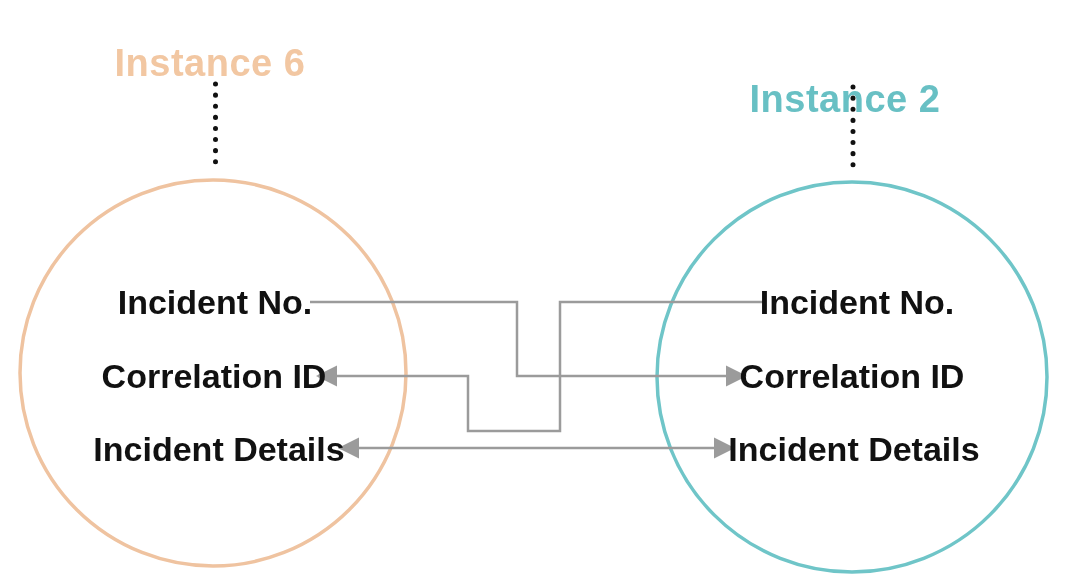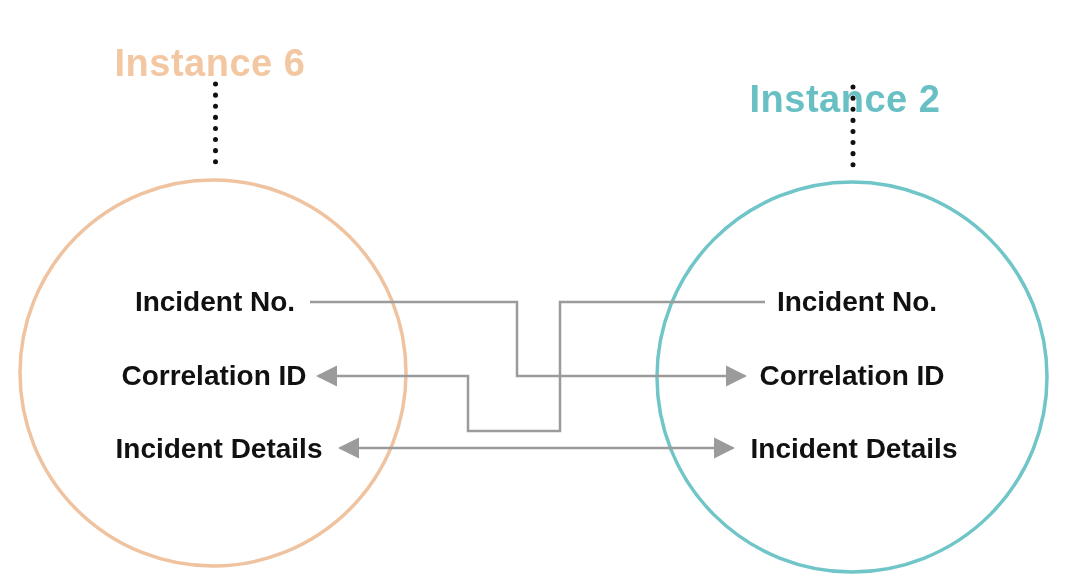--- a/index.html
+++ b/index.html
@@ -24,21 +24,21 @@
     position: absolute;
     transform: translate(-50%, -50%);
     font-size: 38px;
     font-weight: 800;
     letter-spacing: 0.5px;
     white-space: nowrap;
   }
   .field-label {
     position: absolute;
     transform: translate(-50%, -50%);
-    font-size: 28px;
+    font-size: 34px;
     font-weight: 800;
     color: #111111;
     white-space: nowrap;
   }
 </style>
 </head>
 <body>
 
 <div class="canvas">
 

